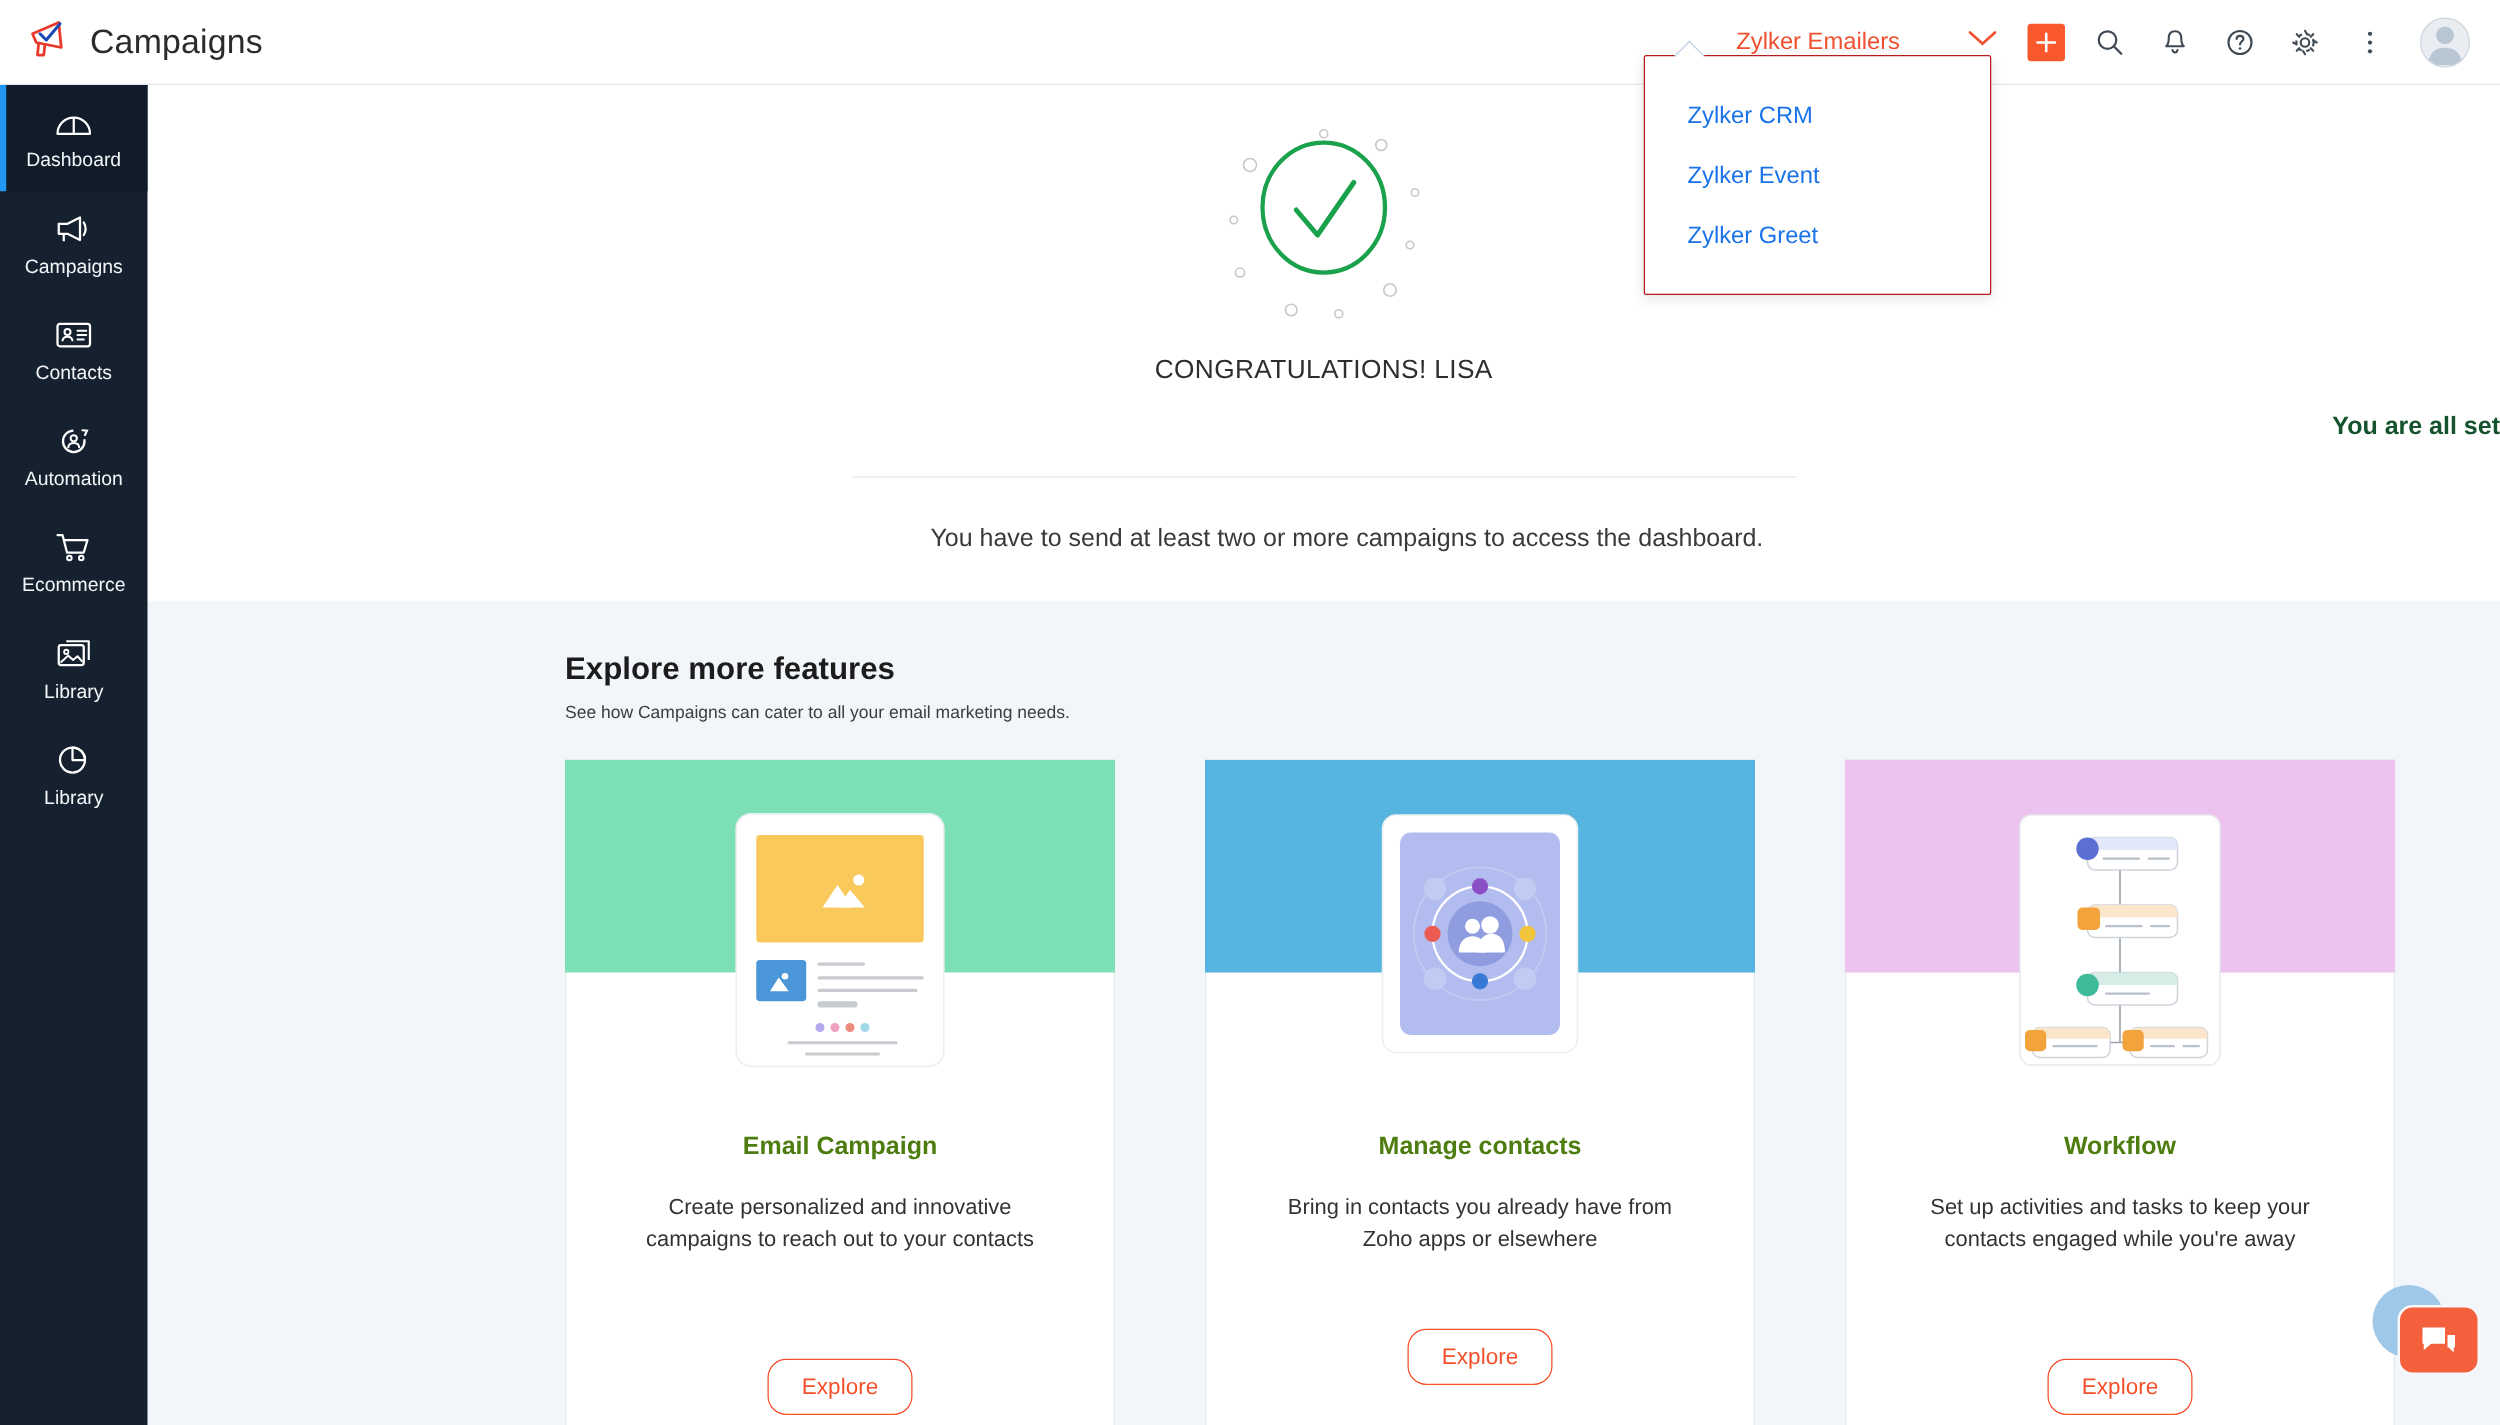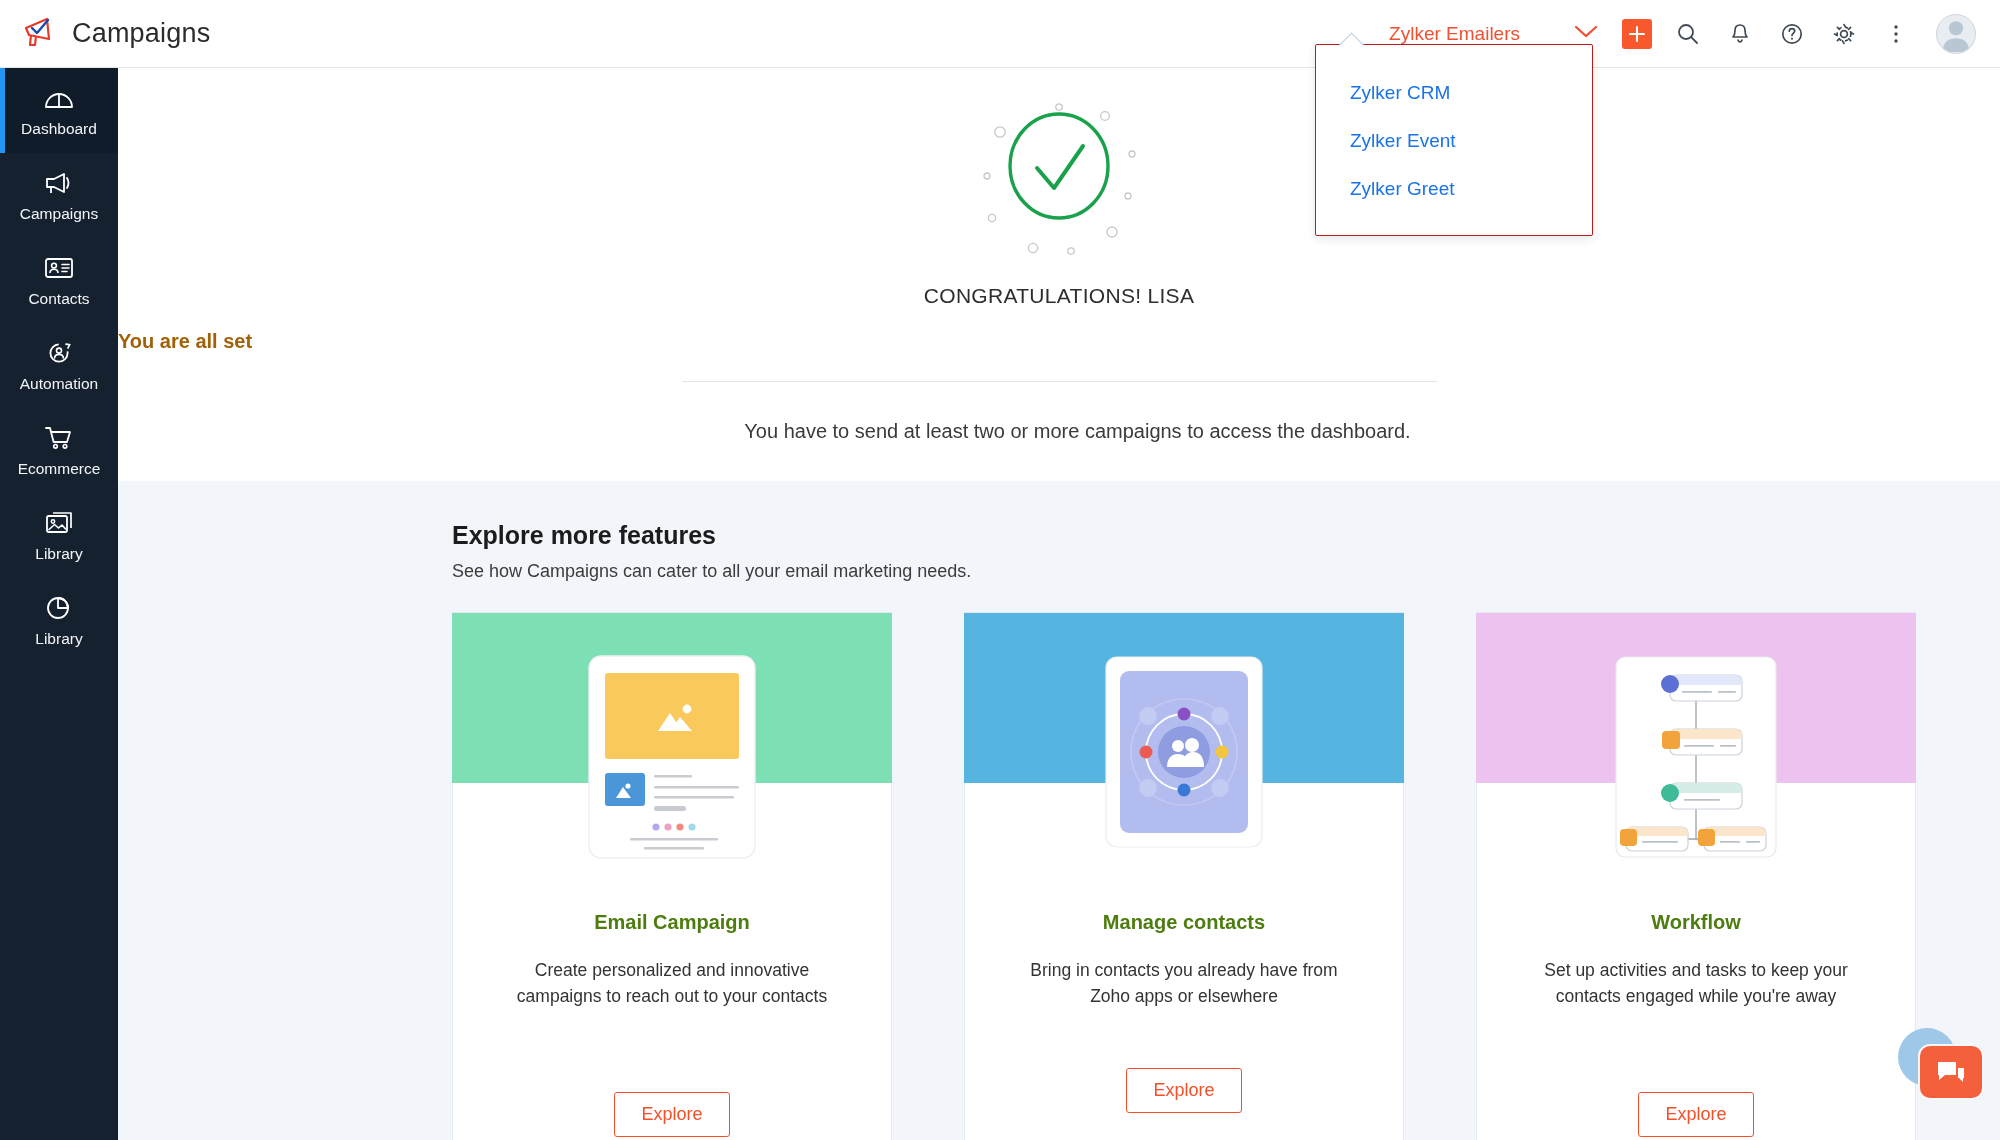--- a/index.html
+++ b/index.html
@@ -89,40 +89,40 @@
   .hero { height: 345px; background: #fff; position: relative; }
   .check-wrap {
     position: relative; width: 200px; height: 180px;
     margin: 22px auto 0 auto;
   }
   .congrats {
     text-align: center; font-size: 21px; color: #2e2e2e;
     margin-top: 14px; letter-spacing: .3px;
   }
   .allset {
-    text-align: left; font-size: 20px; color: #a16207;
+    text-align: right; font-size: 20px; color: #14532d;
     font-weight: bold; margin-top: 22px;
   }
   .hr {
     width: 755px; height: 1px; background: #e2e5e9;
     margin: 28px auto 0 auto;
   }
   .hint {
     text-align: center; font-size: 20px; color: #3a3a3a; margin-top: 38px; padding-left: 37px;
   }
 
   
   .explore {
     position: absolute; top: 413px; left: 0; right: 0; bottom: 0;
     background: #f2f6fa; padding: 40px 0 0 0;
   }
   .sec-title {
     margin-left: 334px; font-size: 25px; font-weight: bold; color: #1c1c1c;
   }
-  .sec-sub { margin-left: 334px; font-size: 18px; color: #3c3c3c; margin-top: 11px; }
+  .sec-sub { margin-left: 334px; font-size: 14px; color: #3c3c3c; margin-top: 11px; }
   .cards {
     display: flex; gap: 72px; margin-left: 334px; margin-top: 30px;
   }
   .card {
     width: 440px; height: 570px; background: #ffffff;
     border: 1px solid #e6eaee; display: flex; flex-direction: column;
     align-items: center;
   }
   .banner {
     width: 440px; height: 170px; position: relative;
@@ -131,21 +131,21 @@
   .card-title {
     font-size: 20px; font-weight: bold; color: #4d7c0f; margin-top: 128px;
   }
   .card-desc {
     font-size: 17.5px; color: #333; text-align: center; line-height: 1.48;
     margin-top: 24px; width: 320px;
   }
   .explore-btn {
     margin-top: auto; margin-bottom: 44px;
     border: 1px solid #f4502a; color: #f4502a; background: #fff;
-    font-size: 18px; padding: 11px 26px; border-radius: 3px; cursor: pointer;
+    font-size: 18px; padding: 11px 26px; border-radius: 15px; cursor: pointer;
     font-family: "Liberation Sans", sans-serif;
   }
   .card.short .explore-btn { margin-bottom: 68px; }
 
   
   .chat-wrap { position: absolute; right: 10px; bottom: 18px; width: 100px; height: 100px; z-index: 50; }
   .chat-circle {
     position: absolute; left: 8px; top: 6px; width: 58px; height: 58px;
     border-radius: 50%; background: #9fc8e8;
   }

